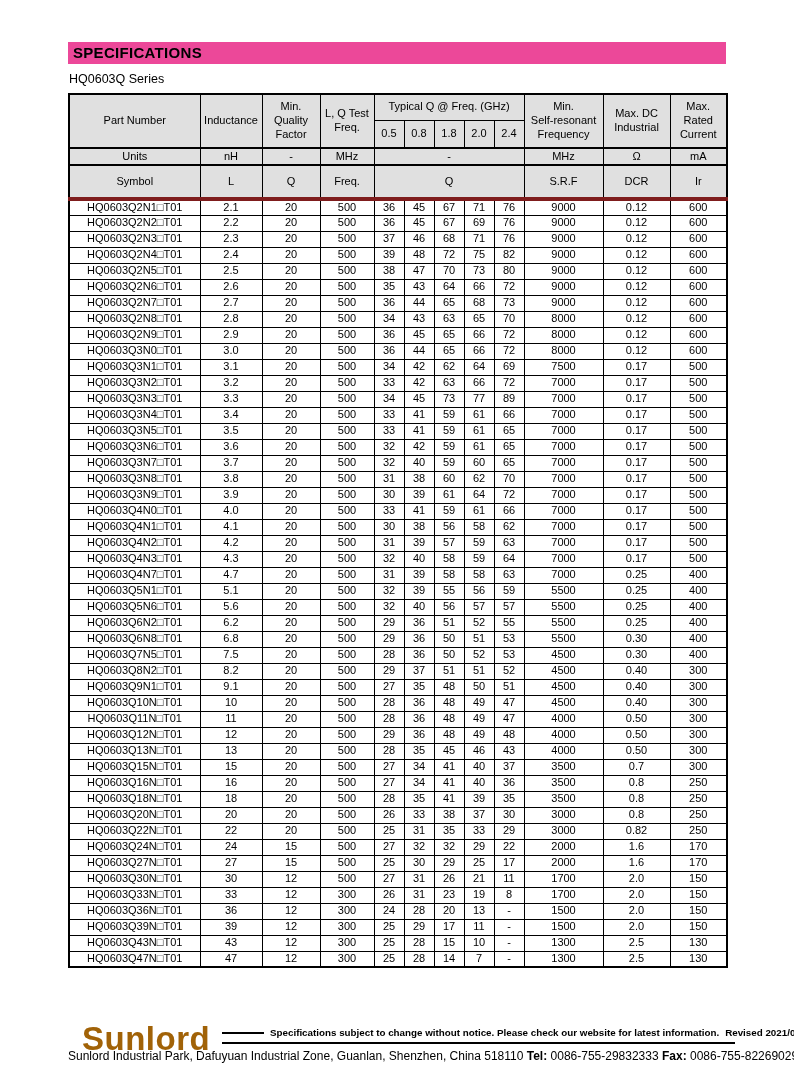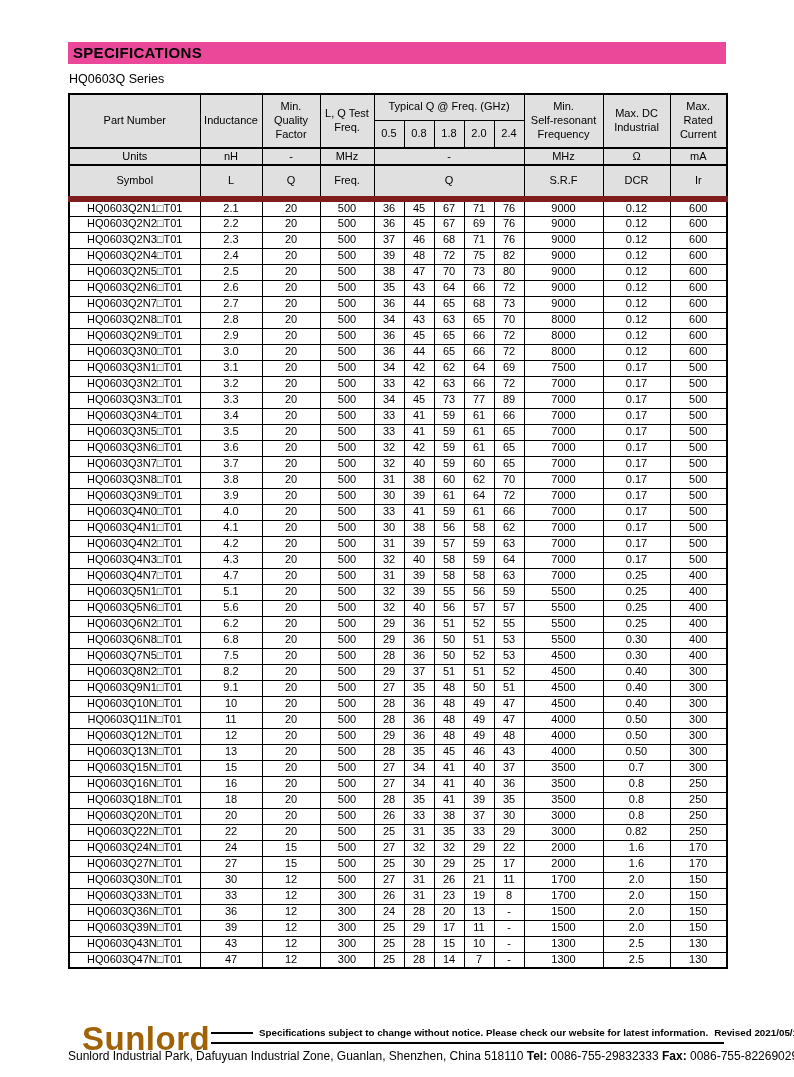--- a/index.html
+++ b/index.html
@@ -44,41 +44,41 @@
     overflow: hidden;
     white-space: nowrap;
   }
   table.spec .hdr td, table.spec .hdr th {
     background: #e0e0e0;
     white-space: pre-line;
   }
   tr.hrow1 th { height: 26px; }
   tr.hrow2 td { height: 28px; }
   tr.units-row td { height: 17px; border-top: 2px solid #000; margin-top: 8px; }
-  tr.symbol-row td { height: 34px; border-top: 2px solid #000; border-bottom: 6px solid #7f1d1d; margin-left: 44px; }
+  tr.symbol-row td { height: 34px; border-top: 2px solid #000; border-bottom: 4px solid #7f1d1d; margin-left: 44px; }
   tr.data-row td { height: 16px; background: #fff; }
   td.part-cell { text-align: left; padding-left: 5px; margin-left: 32px; }
 
   .footer {
     position: absolute;
     left: 68px; top: 1023px;
     width: 658px; height: 52px;
   }
   .logo {
     position: absolute;
     left: 14px; top: -2px;
     font-size: 33px;
     font-weight: bold;
     color: #a16207;
     letter-spacing: 0.5px;
     line-height: 36px;
   }
   .notice-row {
     position: absolute;
-    left: 143px; top: 4px;
+    left: 154px; top: 4px;
     width: 513px;
     display: flex;
     align-items: center;
     justify-content: space-between;
     border-bottom: 2.5px solid #000;
     padding-bottom: 4px;
   }
   .dash-line { width: 42px; height: 2px; background: #000; flex: 0 0 auto; }
   .notice-text { font-size: 9.8px; font-weight: bold; white-space: nowrap; margin: 0 6px; }
   .revised-text { font-size: 9.8px; font-weight: bold; white-space: nowrap; }

